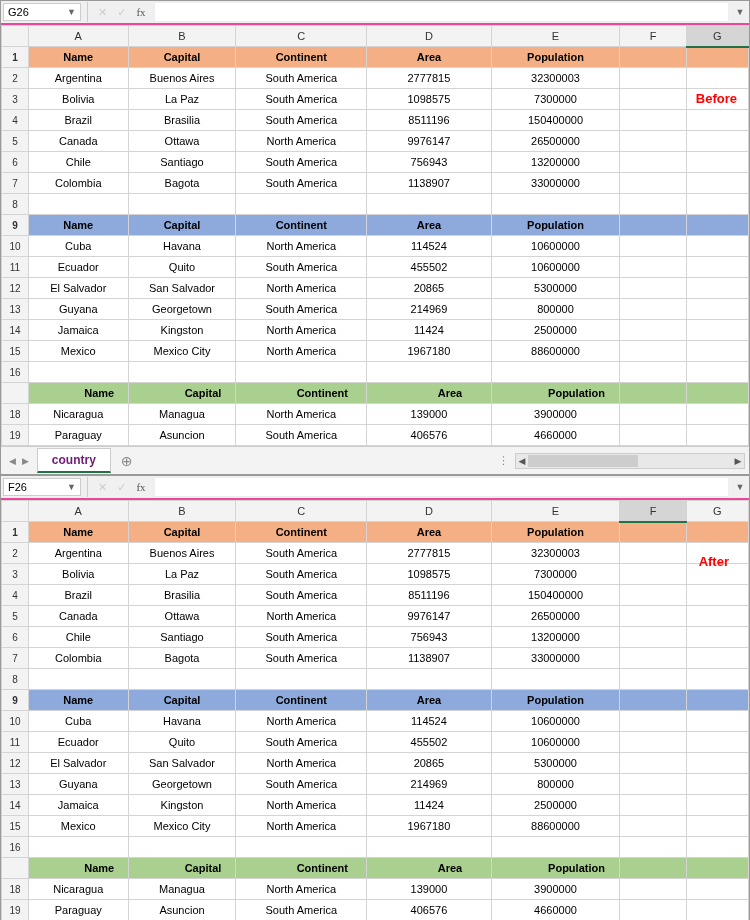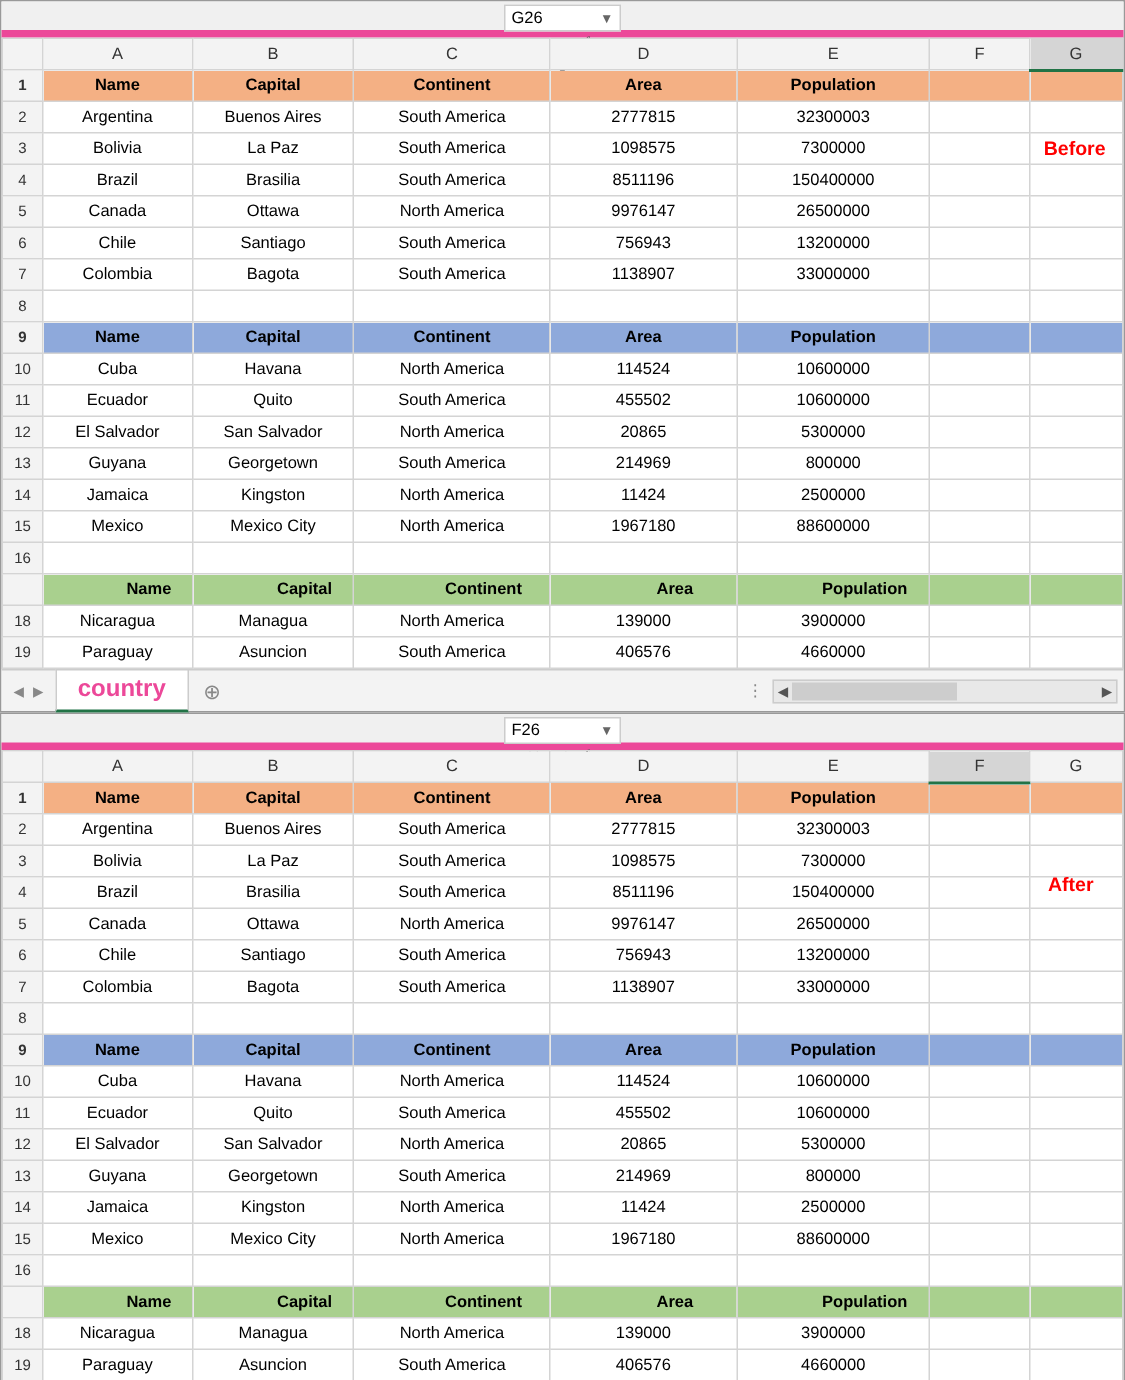--- a/index.html
+++ b/index.html
@@ -1,39 +1,39 @@
 <!DOCTYPE html>
 <html><head>
 <meta charset="utf-8">
 <style>
 * { box-sizing: border-box; margin: 0; padding: 0; }
 body { font-family: "Segoe UI", Arial, sans-serif; font-size: 11px; background: #fff; width: 750px; }
 .panel { border: 1px solid #999; }
-.formula-bar { display: flex; align-items: center; background: #f0f0f0; border-bottom: 5px solid #ec4899; height: 24px; flex-direction: column; }
+.formula-bar { display: flex; align-items: center; background: #f0f0f0; border-bottom: 2px solid #ec4899; height: 24px; }
 .name-box { width: 78px; border: 1px solid #ccc; background: #fff; margin: 2px; padding: 2px 4px; display: flex; align-items: center; justify-content: space-between; }
 .name-box .ddl { color: #666; font-size: 9px; }
 .fb-sep { width: 1px; height: 20px; background: #ccc; margin: 0 4px; }
 .fb-btns { display: flex; gap: 10px; padding: 0 6px; color: #888; }
 .fb-btns .disabled { color: #ccc; }
 .fx { font-family: "Times New Roman", serif; color: #555; }
 .fb-input { flex: 1; background: #fff; height: 20px; margin: 2px; border: 1px solid #eee; }
 .fb-drop { width: 18px; text-align: center; color: #666; font-size: 9px; }
 .grid { position: relative; overflow: hidden; }
 .grid table { border-collapse: collapse; width: 100%; table-layout: fixed; }
 .grid th, .grid td { border: 1px solid #d4d4d4; font-weight: normal; text-align: center; height: 21px; overflow: hidden; white-space: nowrap; }
 .grid .colhdr th { background: #f3f3f3; color: #333; font-size: 11px; }
 .grid .colhdr th.sel { background: #d5d5d5; border-bottom: 2px solid #217346; }
 .grid .rowhdr { width: 26px; background: #f3f3f3; font-size: 10px; color: #333; }
 .hdr-orange td { background: #f4b084; font-weight: bold; }
 .hdr-blue td { background: #8ea9db; font-weight: bold; }
 .hdr-green td { background: #a9d08e; font-weight: bold; padding-left: 42px; }
 .annot { position: absolute; color: #ff0000; font-weight: bold; font-size: 13px; font-family: Arial; }
 .sheet-tabs { display: flex; align-items: center; background: #f3f3f3; border-top: 1px solid #ccc; height: 28px; }
 .tab-nav { display: flex; gap: 6px; padding: 0 8px; color: #888; font-size: 9px; }
-.tab { padding: 4px 14px; background: #fff; border: 1px solid #ccc; border-bottom: 2px solid #217346; color: #ec4899; font-weight: bold; font-size: 16px; }
+.tab { padding: 4px 14px; background: #fff; border: 1px solid #ccc; border-bottom: 2px solid #217346; color: #701a75; font-weight: bold; font-size: 12px; }
 .tab-add { padding: 0 10px; color: #888; font-size: 14px; }
 .hscroll { flex: 1; display: flex; align-items: center; justify-content: flex-end; padding-right: 4px; }
 .scrollbar { width: 230px; height: 16px; background: #e8e8e8; border: 1px solid #ccc; position: relative; display:flex; align-items:center; }
 .scrollbar .thumb { position: absolute; left: 12px; width: 110px; height: 12px; top: 1px; background: #cdcdcd; }
 .scrollbar .arr { width: 12px; text-align: center; font-size: 9px; color: #555; position:absolute; }
 .scrollbar .arr.l { left: 0; }
 .scrollbar .arr.r { right: 0; }
 .col-corner { width: 26px; }
 .col-A { width: 96px; }
 .col-B { width: 104px; }
@@ -308,21 +308,21 @@
     <div class="fb-btns">
       <span class="disabled">✕</span>
       <span class="disabled">✓</span>
       <span class="fx">fx</span>
     </div>
     <div class="fb-input"></div>
     <div class="fb-drop">▼</div>
   </div>
 
   <div class="grid">
-    <div class="annot" style="top:82px; right:20px;">After</div>
+    <div class="annot" style="top:54px; right:20px;">After</div>
     <table>
       <colgroup>
         <col class="col-corner">
           <col class="col-A">
           <col class="col-B">
           <col class="col-C">
           <col class="col-D">
           <col class="col-E">
           <col class="col-F">
           <col class="col-G">

